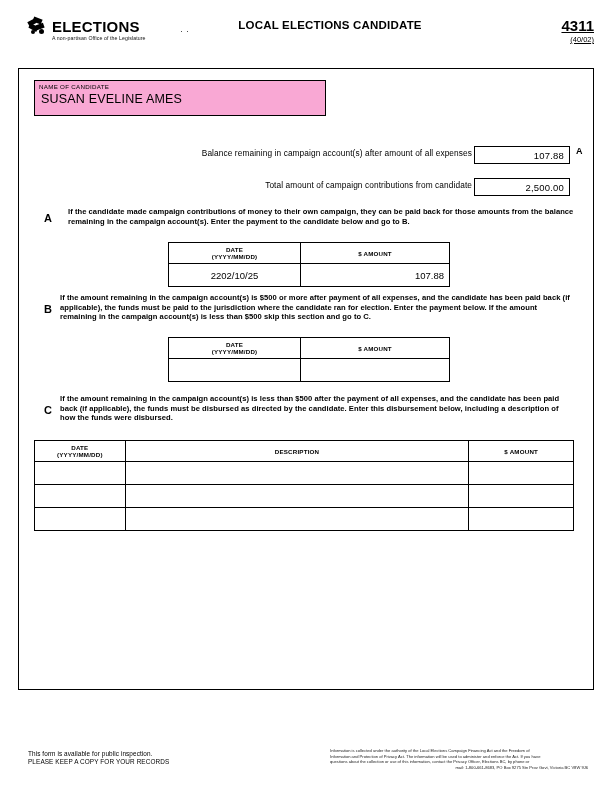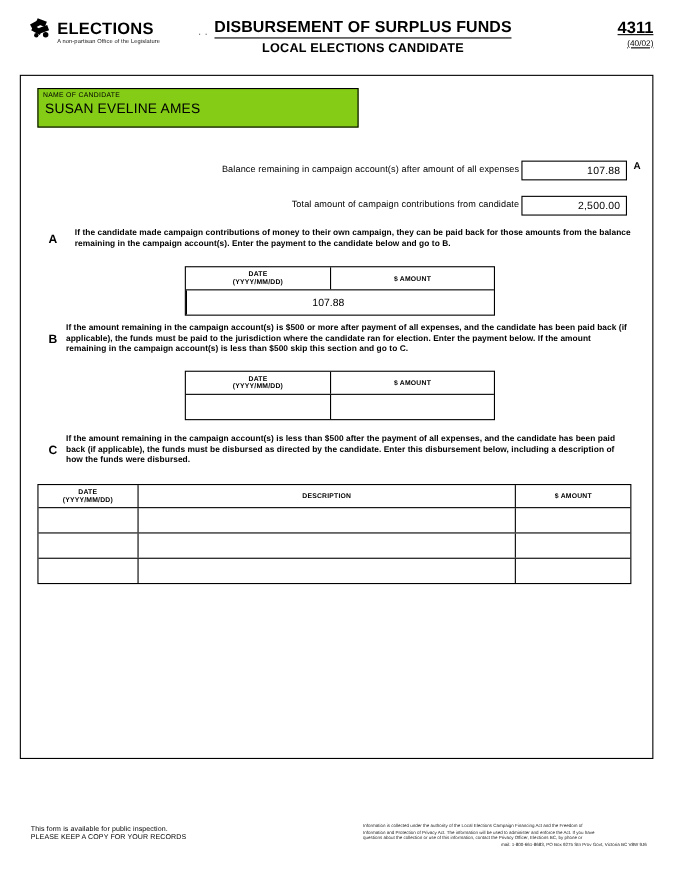--- a/index.html
+++ b/index.html
@@ -128,21 +128,21 @@
   }
 
   
   .name-box {
     position: absolute;
     left: 34px; top: 80px;
     width: 292px;
     height: 36px;
     border: 1.3px solid #000;
     box-sizing: border-box;
-    background: #84cc16;
+    background: #f9a8d4;
   }
   .name-label {
     position: absolute;
     left: 4px; top: 2px;
     font-size: 6.2px;
     letter-spacing: 0.3px;
   }
   .name-value {
     position: absolute;
     left: 6px; top: 11px;
@@ -293,21 +293,20 @@
             <span class="lm5"></span>
             <span class="lm6"></span>
         </span>
         <span class="logo-word">ELECTIONS</span>
       </div>
       <div class="logo-sub">A non-partisan Office of the Legislature</div>
       <div class="logo-dots">··</div>
     </div>
 
     <div class="title-block">
-      <div class="title-main">DISBURSEMENT OF SURPLUS FUNDS</div>
       <div class="title-sub">LOCAL ELECTIONS CANDIDATE</div>
     </div>
 
     <div class="formno-block">
       <div class="formno">4311</div>
       <div class="formrev">(40/02)</div>
     </div>
   </div>
 
   <div class="frame"></div>
@@ -339,20 +338,21 @@
     <div class="hdr">
       <div class="c-date">
         <span>DATE</span>
         <span>(YYYY/MM/DD)</span>
       </div>
       <div class="c-amount vline">
         <span>$ AMOUNT</span>
       </div>
     </div>
     <div class="row">
+      <div class="c-date">2202/10/25</div>
       <div class="c-amount vline">107.88</div>
     </div>
   </div>
 
   <div class="section-letter" style="left:44px; top:303px;">B</div>
   <div class="section-text" style="left:60px; top:293px; width:516px;">If the amount remaining in the campaign account(s) is $500 or more after payment of all expenses, and the candidate has been paid back (if applicable), the funds must be paid to the jurisdiction where the candidate ran for election. Enter the payment below. If the amount remaining in the campaign account(s) is less than $500 skip this section and go to C.</div>
 
   <div class="tbl" id="table-b">
     <div class="hdr">
       <div class="c-date">

